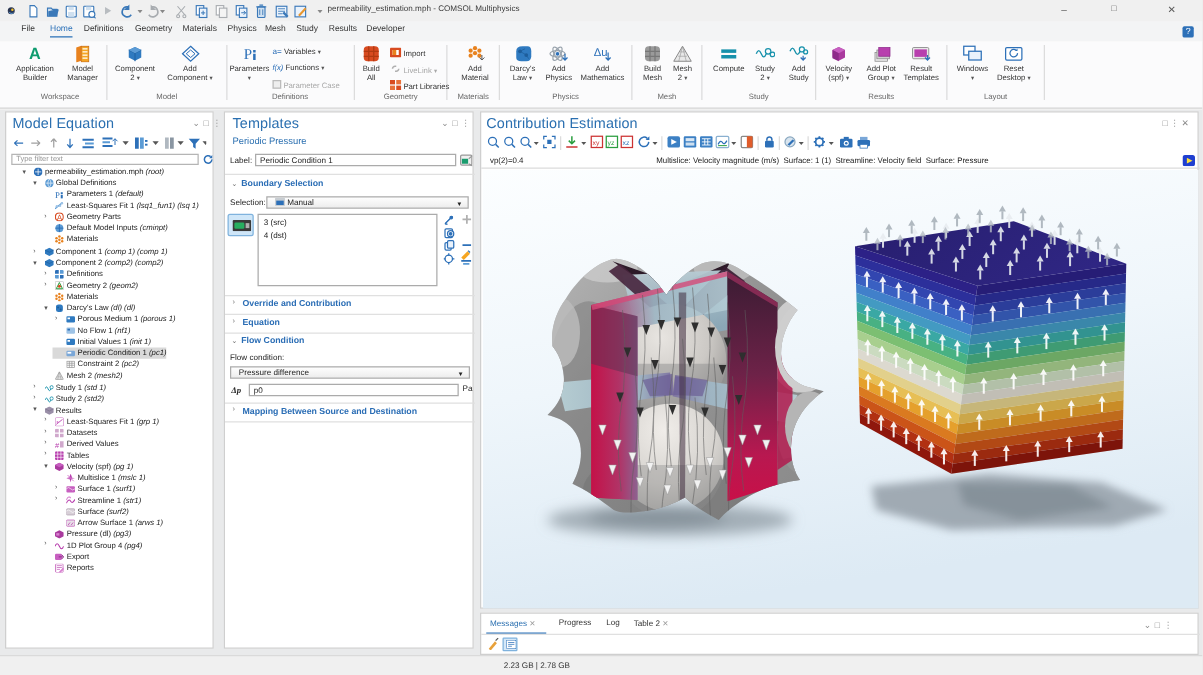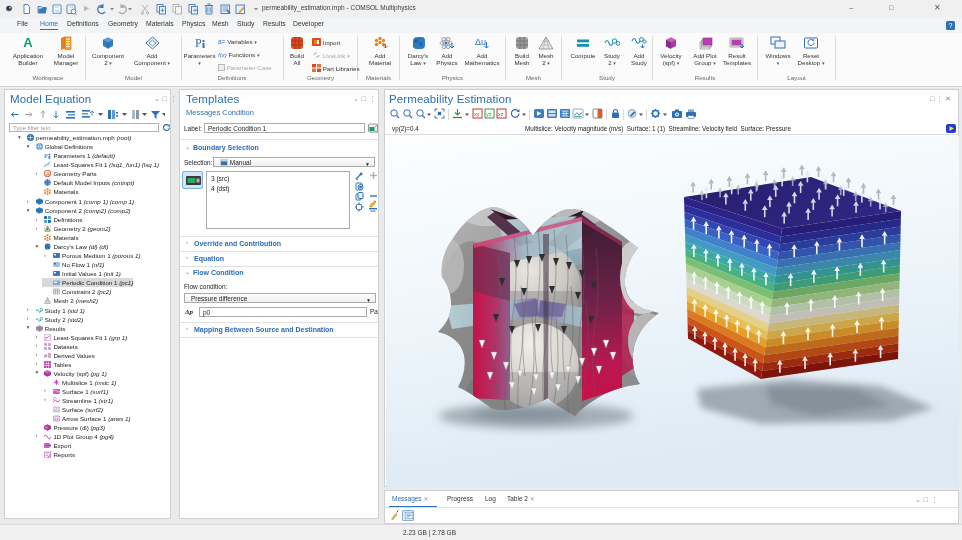--- a/index.html
+++ b/index.html
@@ -694,21 +694,21 @@
           <path d="M3 6.5 l3.5-3.5 1 1 -3.5 3.5z" fill="#d87fd0"></path>
         </svg>
         <span class="tlabel" style="left:48.4px">Reports</span>
       </div>
     </div>
 </div>
 
 <div class="abs panel" id="setpanel" style="left:179px;top:89px;width:200px;height:430px;">
   <div class="abs ptitle" style="left:6px;top:3px">Templates</div>
   <div class="abs pctl" style="left:173px;top:5px;letter-spacing:3px">⌄□⋮</div>
-  <div class="abs" style="left:6px;top:18px;font-size:7.5px;color:#2a6fb0">Messages Condition</div>
+  <div class="abs" style="left:6px;top:18px;font-size:7.5px;color:#2a6fb0">Periodic Pressure</div>
   <div class="abs slabel" style="left:4px;top:35px">Label:</div>
   <div class="abs sinput" style="left:24px;top:33px;width:161px;height:10px;line-height:9px;">Periodic Condition 1</div>
   <svg class="abs" style="left:188px;top:33px" width="10" height="10" viewBox="0 0 10 10">
       <rect x="0.5" y="1" width="9" height="8" rx="1" fill="#f0f0f0" stroke="#999"></rect>
       <rect x="1.5" y="4" width="5" height="4" fill="#1a9c6e"></rect>
       <path d="M7 4 l3-2.5 M7 8 l3 2" stroke="#999" fill="none"></path>
     </svg>
   <div class="abs sdivider" style="left:0;top:48.5px;width:200px"></div>
   <div class="abs schev" style="left:5px;top:53px;position:absolute">⌄</div>
   <div class="abs shead" style="left:13px;top:54px">Boundary Selection</div>
@@ -777,21 +777,21 @@
   <div class="abs slabel" style="left:5px;top:218px;font-weight:bold;font-style:italic;font-family:'Liberation Serif',serif;font-size:7px;">Δp</div>
   <div class="abs sinput" style="left:19px;top:216.5px;width:168px;height:10px;line-height:9px;">p0</div>
   <div class="abs slabel" style="left:190px;top:218px">Pa</div>
   <div class="abs sdivider" style="left:0;top:232px;width:200px"></div>
   <div class="abs schev" style="left:6px;top:235px;position:absolute">›</div>
   <div class="abs shead" style="left:14px;top:236px">Mapping Between Source and Destination</div>
   <div class="abs sdivider" style="left:0;top:247px;width:200px"></div>
 </div>
 
 <div class="abs panel" id="gfxpanel" style="left:384px;top:89px;width:575px;height:398px;">
-  <div class="abs ptitle" style="left:4px;top:3px">Permeability Estimation</div>
+  <div class="abs ptitle" style="left:4px;top:3px">Contribution Estimation</div>
   <div class="abs pctl" style="left:545px;top:5px;letter-spacing:2px">□⋮✕</div>
   <div class="abs" id="gfxtoolbar" style="left:0;top:17px;width:575px;height:15px;"><svg width="575" height="15" viewBox="0 0 575 15">
         <g transform="translate(5,2)">
           <circle cx="4" cy="4" r="3.2" fill="none" stroke="#2d70b8" stroke-width="1"></circle>
           <path d="M6.5 6.5 L9 9" stroke="#2d70b8" stroke-width="1.2" <path=""></path>
         </g>
         <g transform="translate(18,2)">
           <circle cx="4" cy="4" r="3.2" fill="none" stroke="#2d70b8" stroke-width="1"></circle>
           <path d="M6.5 6.5 L9 9" stroke="#2d70b8" stroke-width="1.2" <path=""></path>
         </g>

